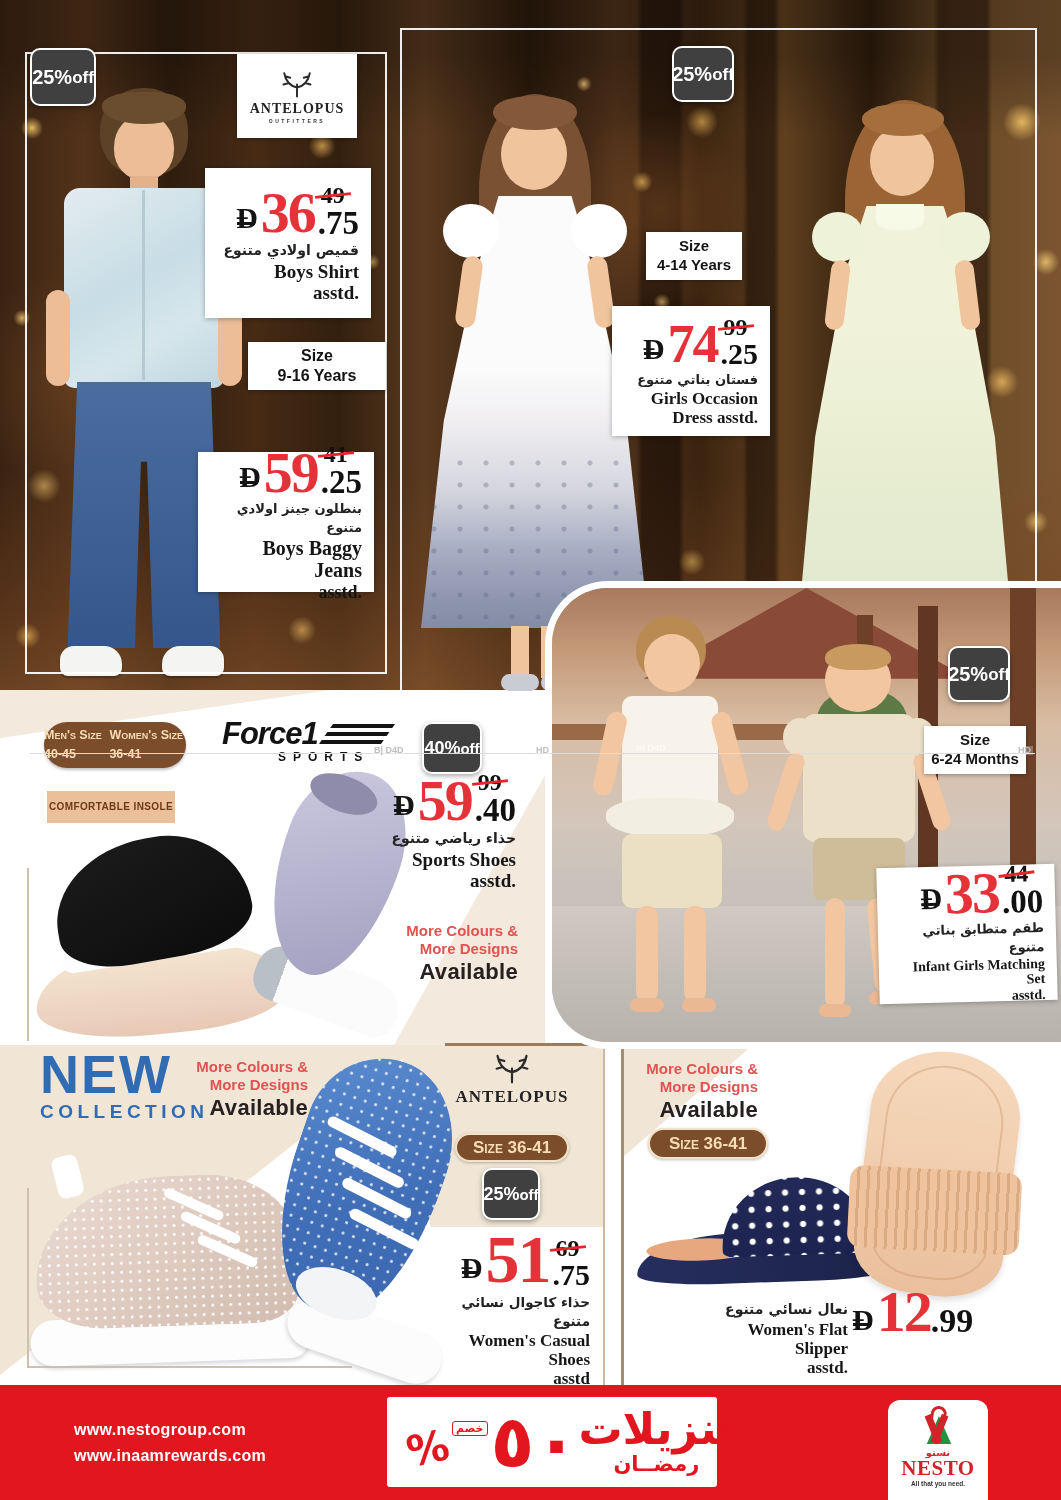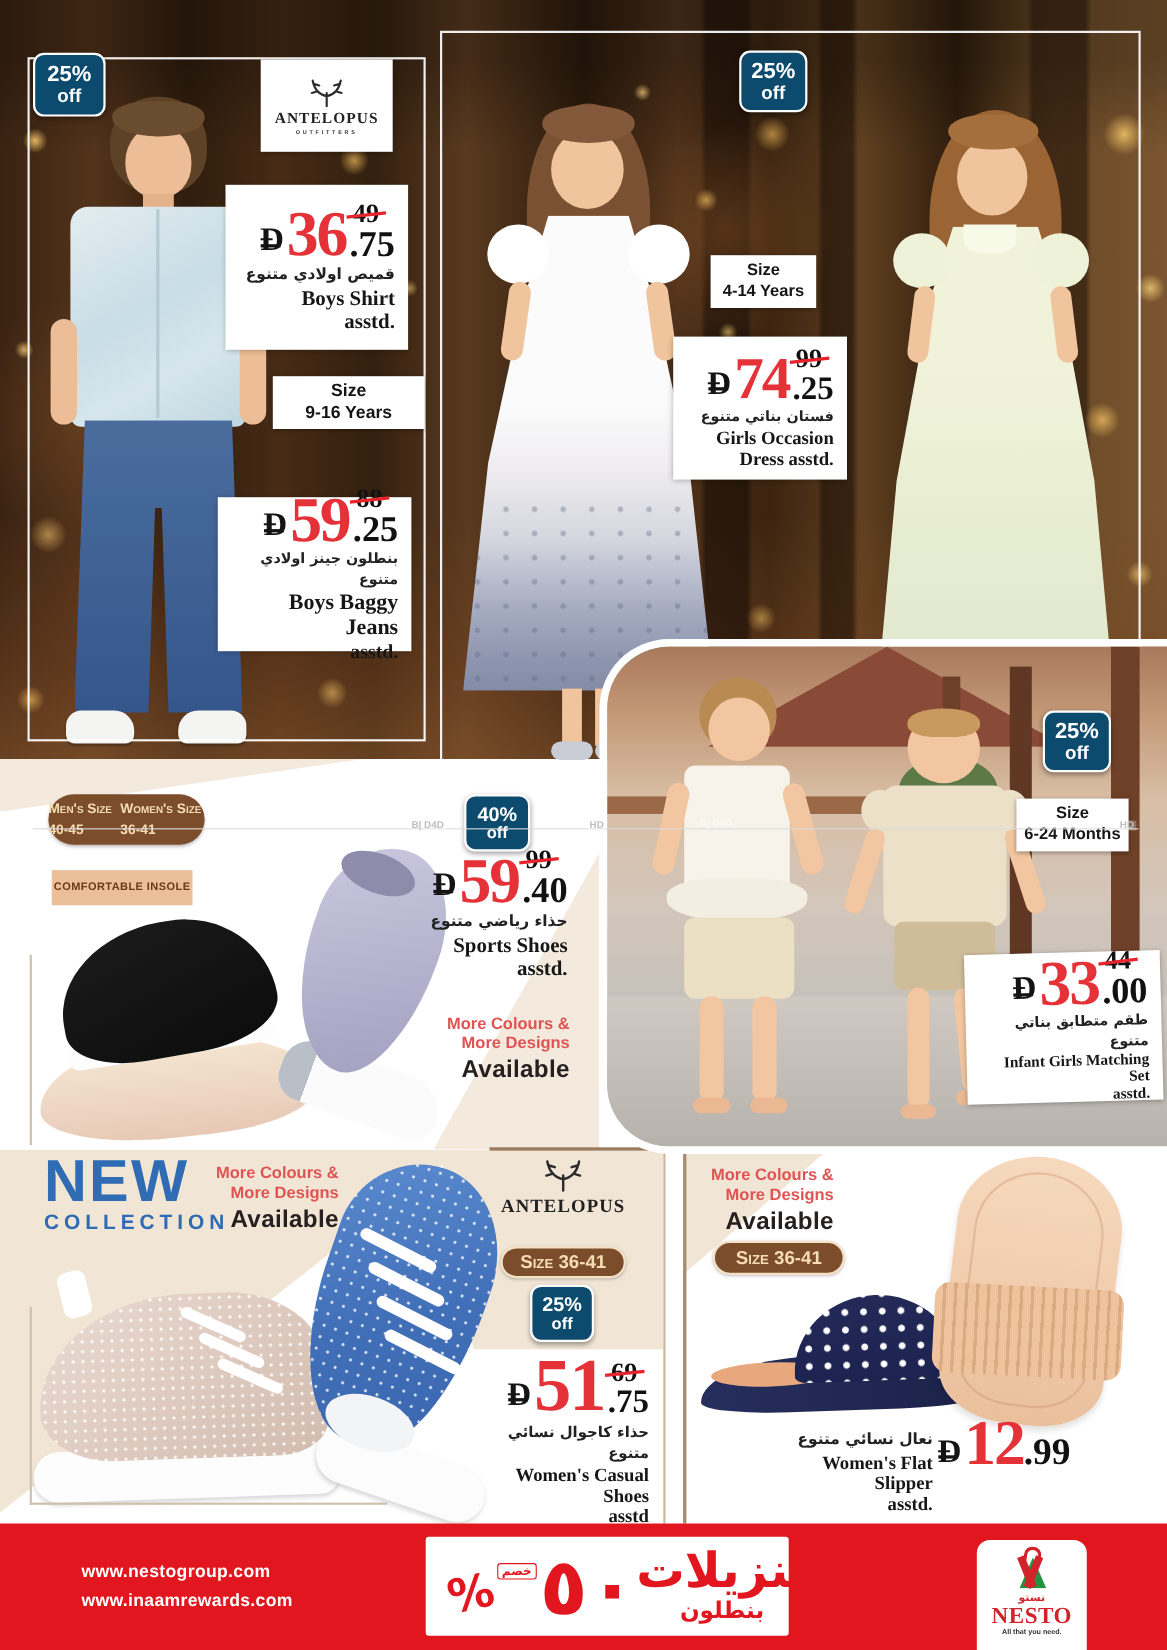--- a/index.html
+++ b/index.html
@@ -35,22 +35,22 @@
       radial-gradient(circle 21px at 1012px 638px, rgba(255,200,100,.6), transparent 70%),
       radial-gradient(circle 130px at 660px 210px, rgba(140,85,40,.45), transparent 75%),
       radial-gradient(circle 150px at 80px 380px, rgba(130,80,40,.4), transparent 75%),
       linear-gradient(90deg, transparent 0 60%, rgba(18,9,4,.55) 60.5% 64%, transparent 64.5% 70%, rgba(18,9,4,.5) 70.5% 73%, transparent 73.5% 88%, rgba(28,14,7,.55) 88.5% 93%, transparent 93.5%),
       linear-gradient(180deg, rgba(0,0,0,.25) 0 8%, transparent 20% 68%, rgba(120,70,35,.45) 88%, rgba(150,95,50,.5)),
       linear-gradient(90deg,#3a2312 0%,#53331a 8%,#2f1d0e 16%,#472b15 24%,#33200f 32%,#5a3a1f 40%,#2b1a0c 50%,#4f311a 58%,#3b2410 66%,#60401f 74%,#2f1d0d 82%,#6b4a26 90%,#7a5530 100%);
   }
   .frame{border:2px solid rgba(255,255,255,.92)}
 
   
-  .badge{background:#0c4a6e;border:2.5px solid #fff;border-radius:10px;color:#fff;
-    display:flex;flex-direction:column;align-items:center;justify-content:center;
+  .badge{background:#404040;border:2.5px solid #fff;border-radius:10px;color:#fff;
+    display:flex;flex-direction:row;align-items:center;justify-content:center;
     font:800 20px/1 "Liberation Sans",sans-serif;box-shadow:0 2px 5px rgba(0,0,0,.35);z-index:9}
   .badge .word{font-size:17px;margin-top:1px}
   .card{background:#fff;box-shadow:0 1px 5px rgba(0,0,0,.3);display:flex;flex-direction:column;
     align-items:flex-end;justify-content:center;padding:8px 12px;z-index:8}
   .prow{display:flex;align-items:flex-end}
   .cur{font:700 30px/1 "Liberation Serif",serif;color:#141414;align-self:center;margin:16px 3px 0 0;position:relative}
   .cur::after{content:"";position:absolute;left:1px;right:3px;top:62%;height:3px;background:#141414}
   .int{font:700 58px/0.82 "Liberation Serif",serif;color:#e43238;letter-spacing:-2px}
   .stack{display:flex;flex-direction:column;align-items:flex-start;margin-left:3px}
   .old{font:700 24px/1 "Liberation Serif",serif;color:#111;position:relative;padding:0 3px;margin-bottom:2px}
@@ -187,21 +187,21 @@
   <div class="a sizebox" style="left:248px;top:342px;width:138px;height:48px">
     <span>Size</span>
     <span>9-16 Years</span>
   </div>
 
   <div class="a card" style="left:198px;top:452px;width:176px;height:140px">
     <div class="prow">
       <span class="cur">Đ</span>
       <span class="int">59</span>
       <span class="stack">
-        <span class="old">88</span>
+        <span class="old">41</span>
         <span class="dec">.25</span>
       </span>
     </div>
     <div class="ar" style="font-size:13px;margin-top:4px">بنطلون جينز اولادي متنوع</div>
     <div class="en" style="font-size:20px">Boys Baggy Jeans</div>
     <div class="en" style="font-size:18px">asstd.</div>
   </div>
 
   <div class="a badge" style="left:672px;top:46px;width:62px;height:56px">
     <span class="pct">25%</span>
@@ -231,20 +231,27 @@
   <div class="a" style="left:0;top:690px;width:330px;height:48px;background:#f3e9dc;clip-path:polygon(0 0,100% 0,0 100%)"></div>
   <div class="a" style="left:394px;top:690px;width:151px;height:355px;background:#f3e9dc;clip-path:polygon(100% 24%,100% 100%,0 100%)"></div>
   <div class="a" style="left:27px;top:868px;width:2px;height:173px;background:#cfc0ae;z-index:7"></div>
 
   <div class="a pill" style="left:44px;top:722px;width:142px;height:46px">
     <span>Men's Size 40-45</span>
     <span>Women's Size 36-41</span>
   </div>
   <div class="a insole" style="left:47px;top:791px;width:128px;height:32px">COMFORTABLE INSOLE</div>
 
+  <div class="a" style="left:222px;top:718px;width:180px;height:50px;z-index:8">
+    <div style="display:flex;align-items:flex-start">
+      <span class="force">Force1</span>
+      <span class="flines"></span>
+    </div>
+    <div class="fsports">SPORTS</div>
+  </div>
 
   <div class="a badge" style="left:422px;top:722px;width:60px;height:52px;font-size:18px">
     <span class="pct">40%</span>
     <span class="word" style="font-size:15px">off</span>
   </div>
 
   <div class="a" style="left:358px;top:770px;width:158px;display:flex;flex-direction:column;align-items:flex-end;z-index:8">
     <div class="prow">
       <span class="cur">Đ</span>
       <span class="int">59</span>
@@ -437,21 +444,21 @@
       <div>www.inaamrewards.com</div>
     </div>
     <div class="a salebox" style="left:382px;top:7px;width:340px;height:100px">
       <div style="display:flex;align-items:flex-end">
         <span class="pctsign">%</span>
         <span class="khasm">خصم</span>
         <span class="digits">٥٠</span>
       </div>
       <div style="display:flex;flex-direction:column;align-items:center">
         <span class="saletitle">تنزيلات</span>
-        <span class="salesub">بنطلون</span>
+        <span class="salesub">رمضــان</span>
       </div>
     </div>
     <div class="a nestobox" style="left:888px;top:15px;width:100px;height:124px">
       <div style="position:relative;width:44px;height:38px">
         <div style="position:absolute;left:5px;top:8px;width:36px;height:28px;background:#1f9340;clip-path:polygon(16% 100%,50% 0,84% 100%)"></div>
         <div style="position:absolute;left:15px;top:-2px;width:16px;height:13px;border:3px solid #d2232a;border-bottom:none;border-radius:8px 8px 0 0;transform:rotate(8deg)"></div>
         <div style="position:absolute;left:20px;top:6px;width:7px;height:30px;background:#d2232a;transform:rotate(22deg)"></div>
         <div style="position:absolute;left:14px;top:6px;width:7px;height:30px;background:#d2232a;transform:rotate(-22deg)"></div>
       </div>
       <span class="nestoar">نستو</span>

